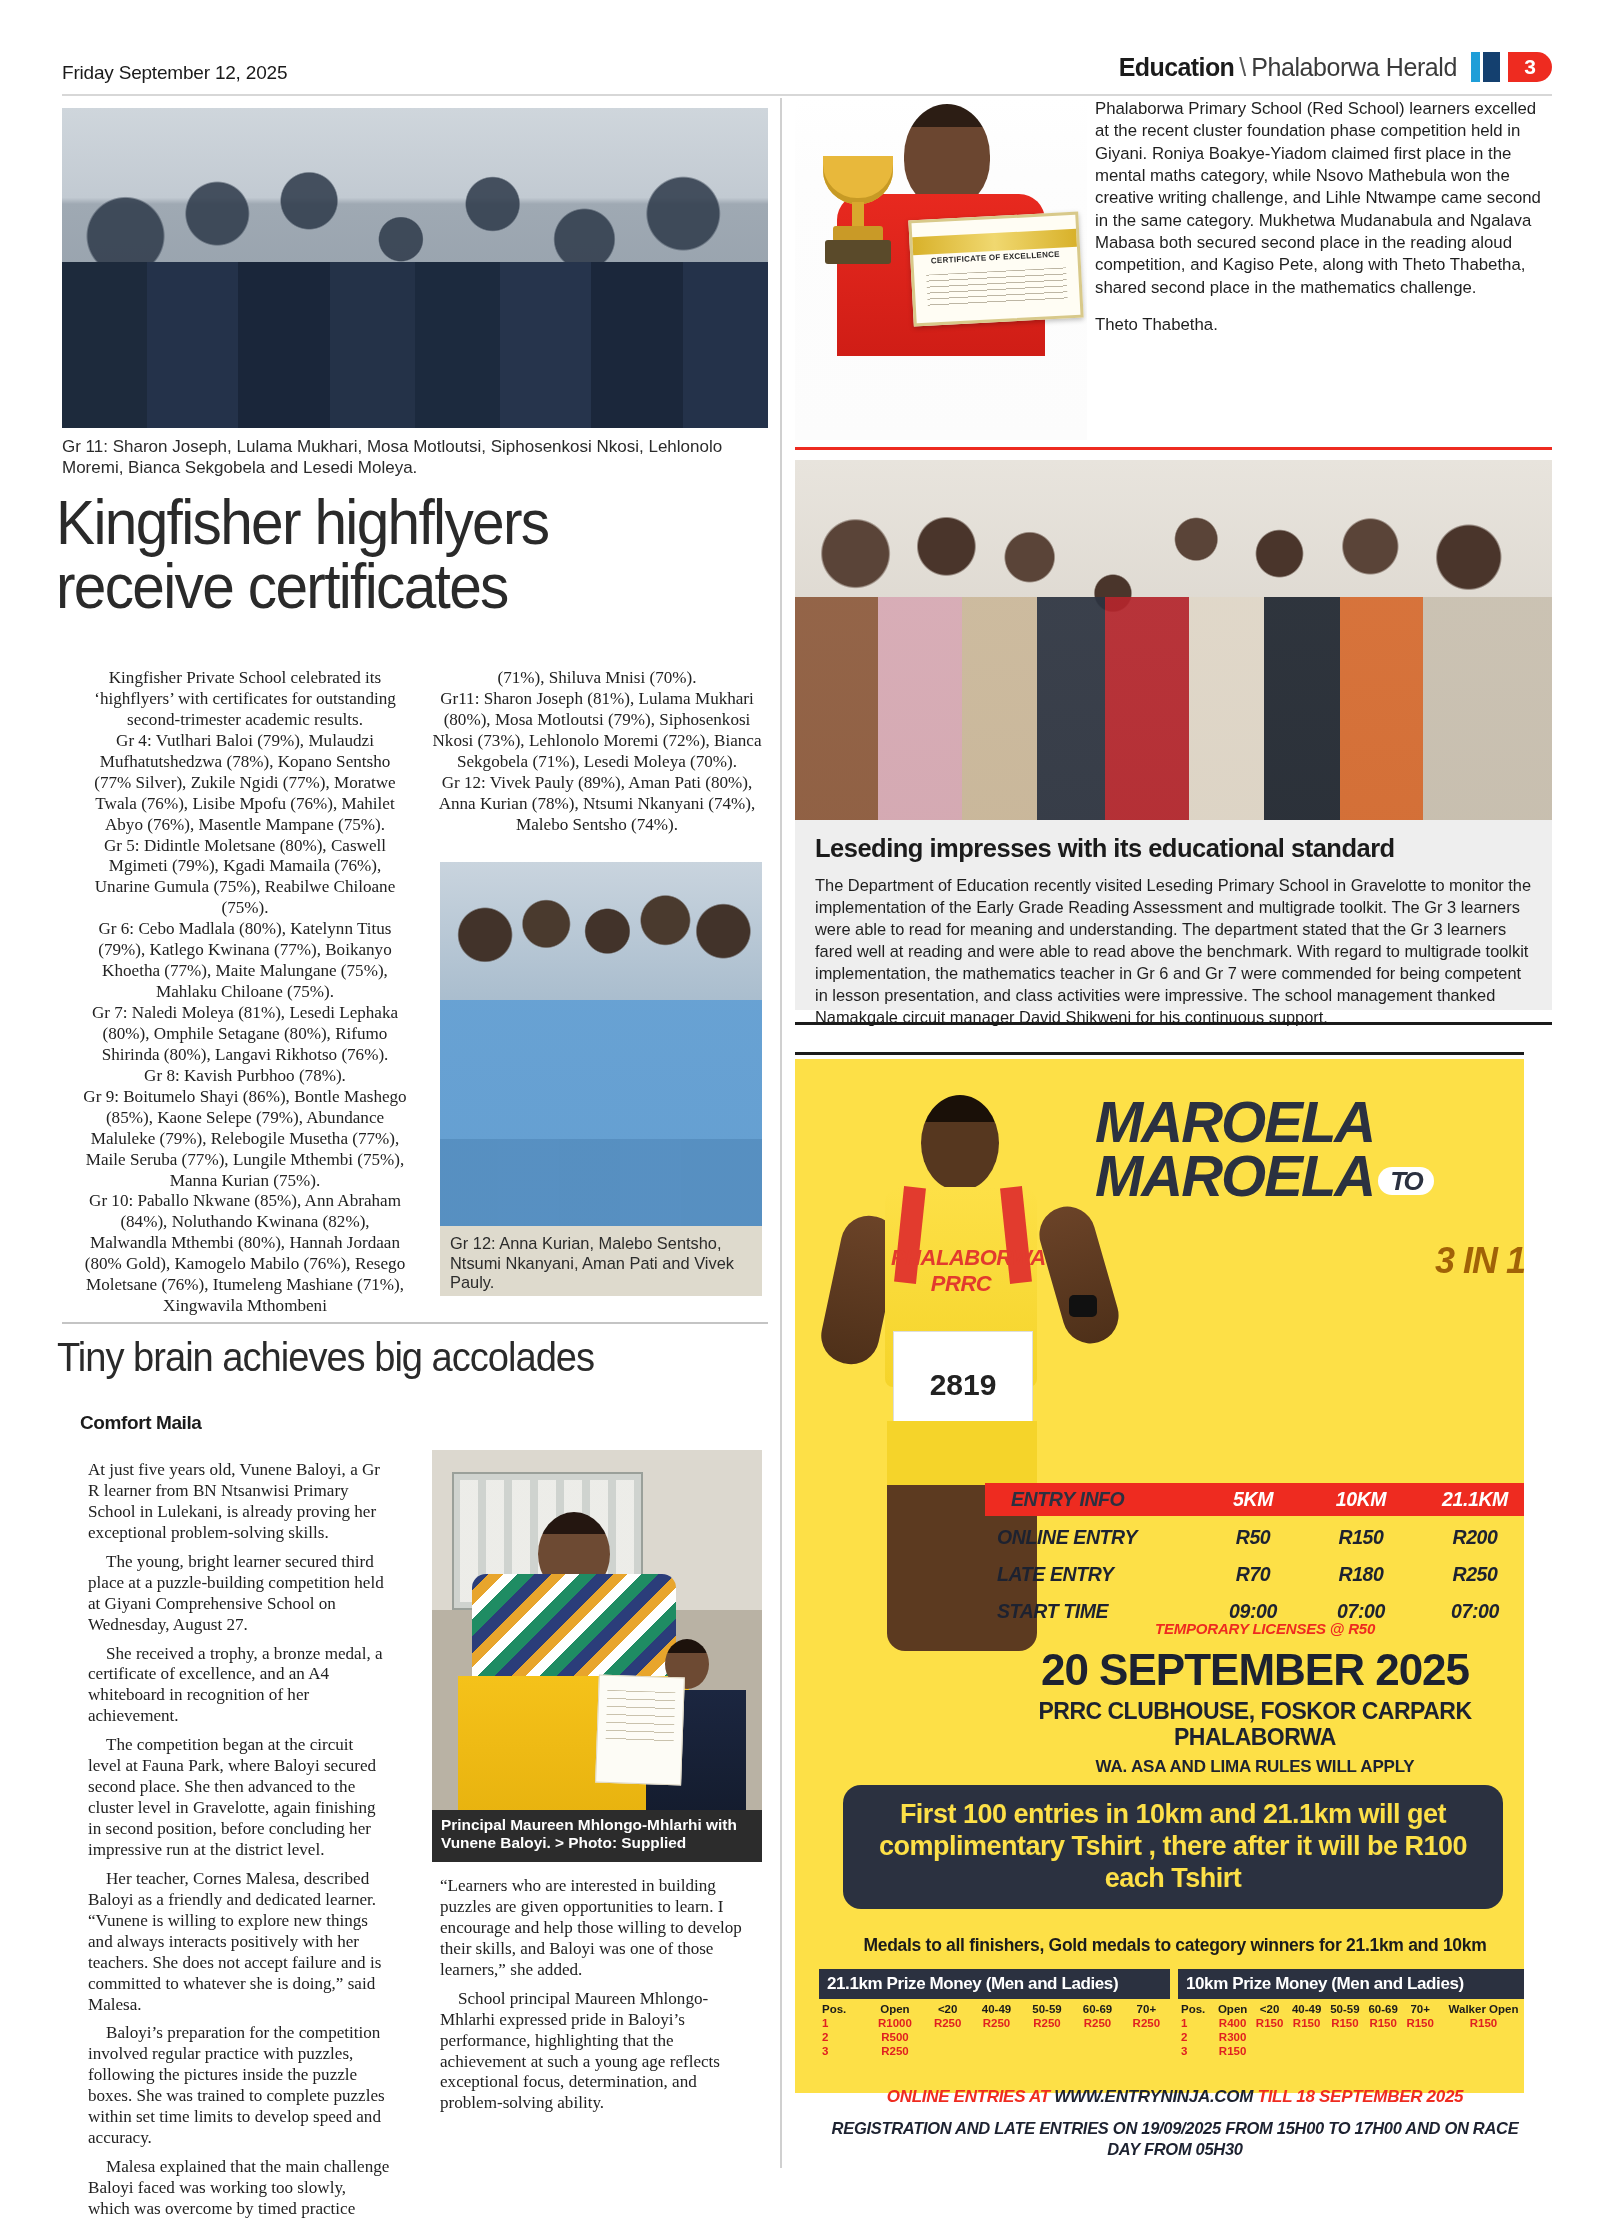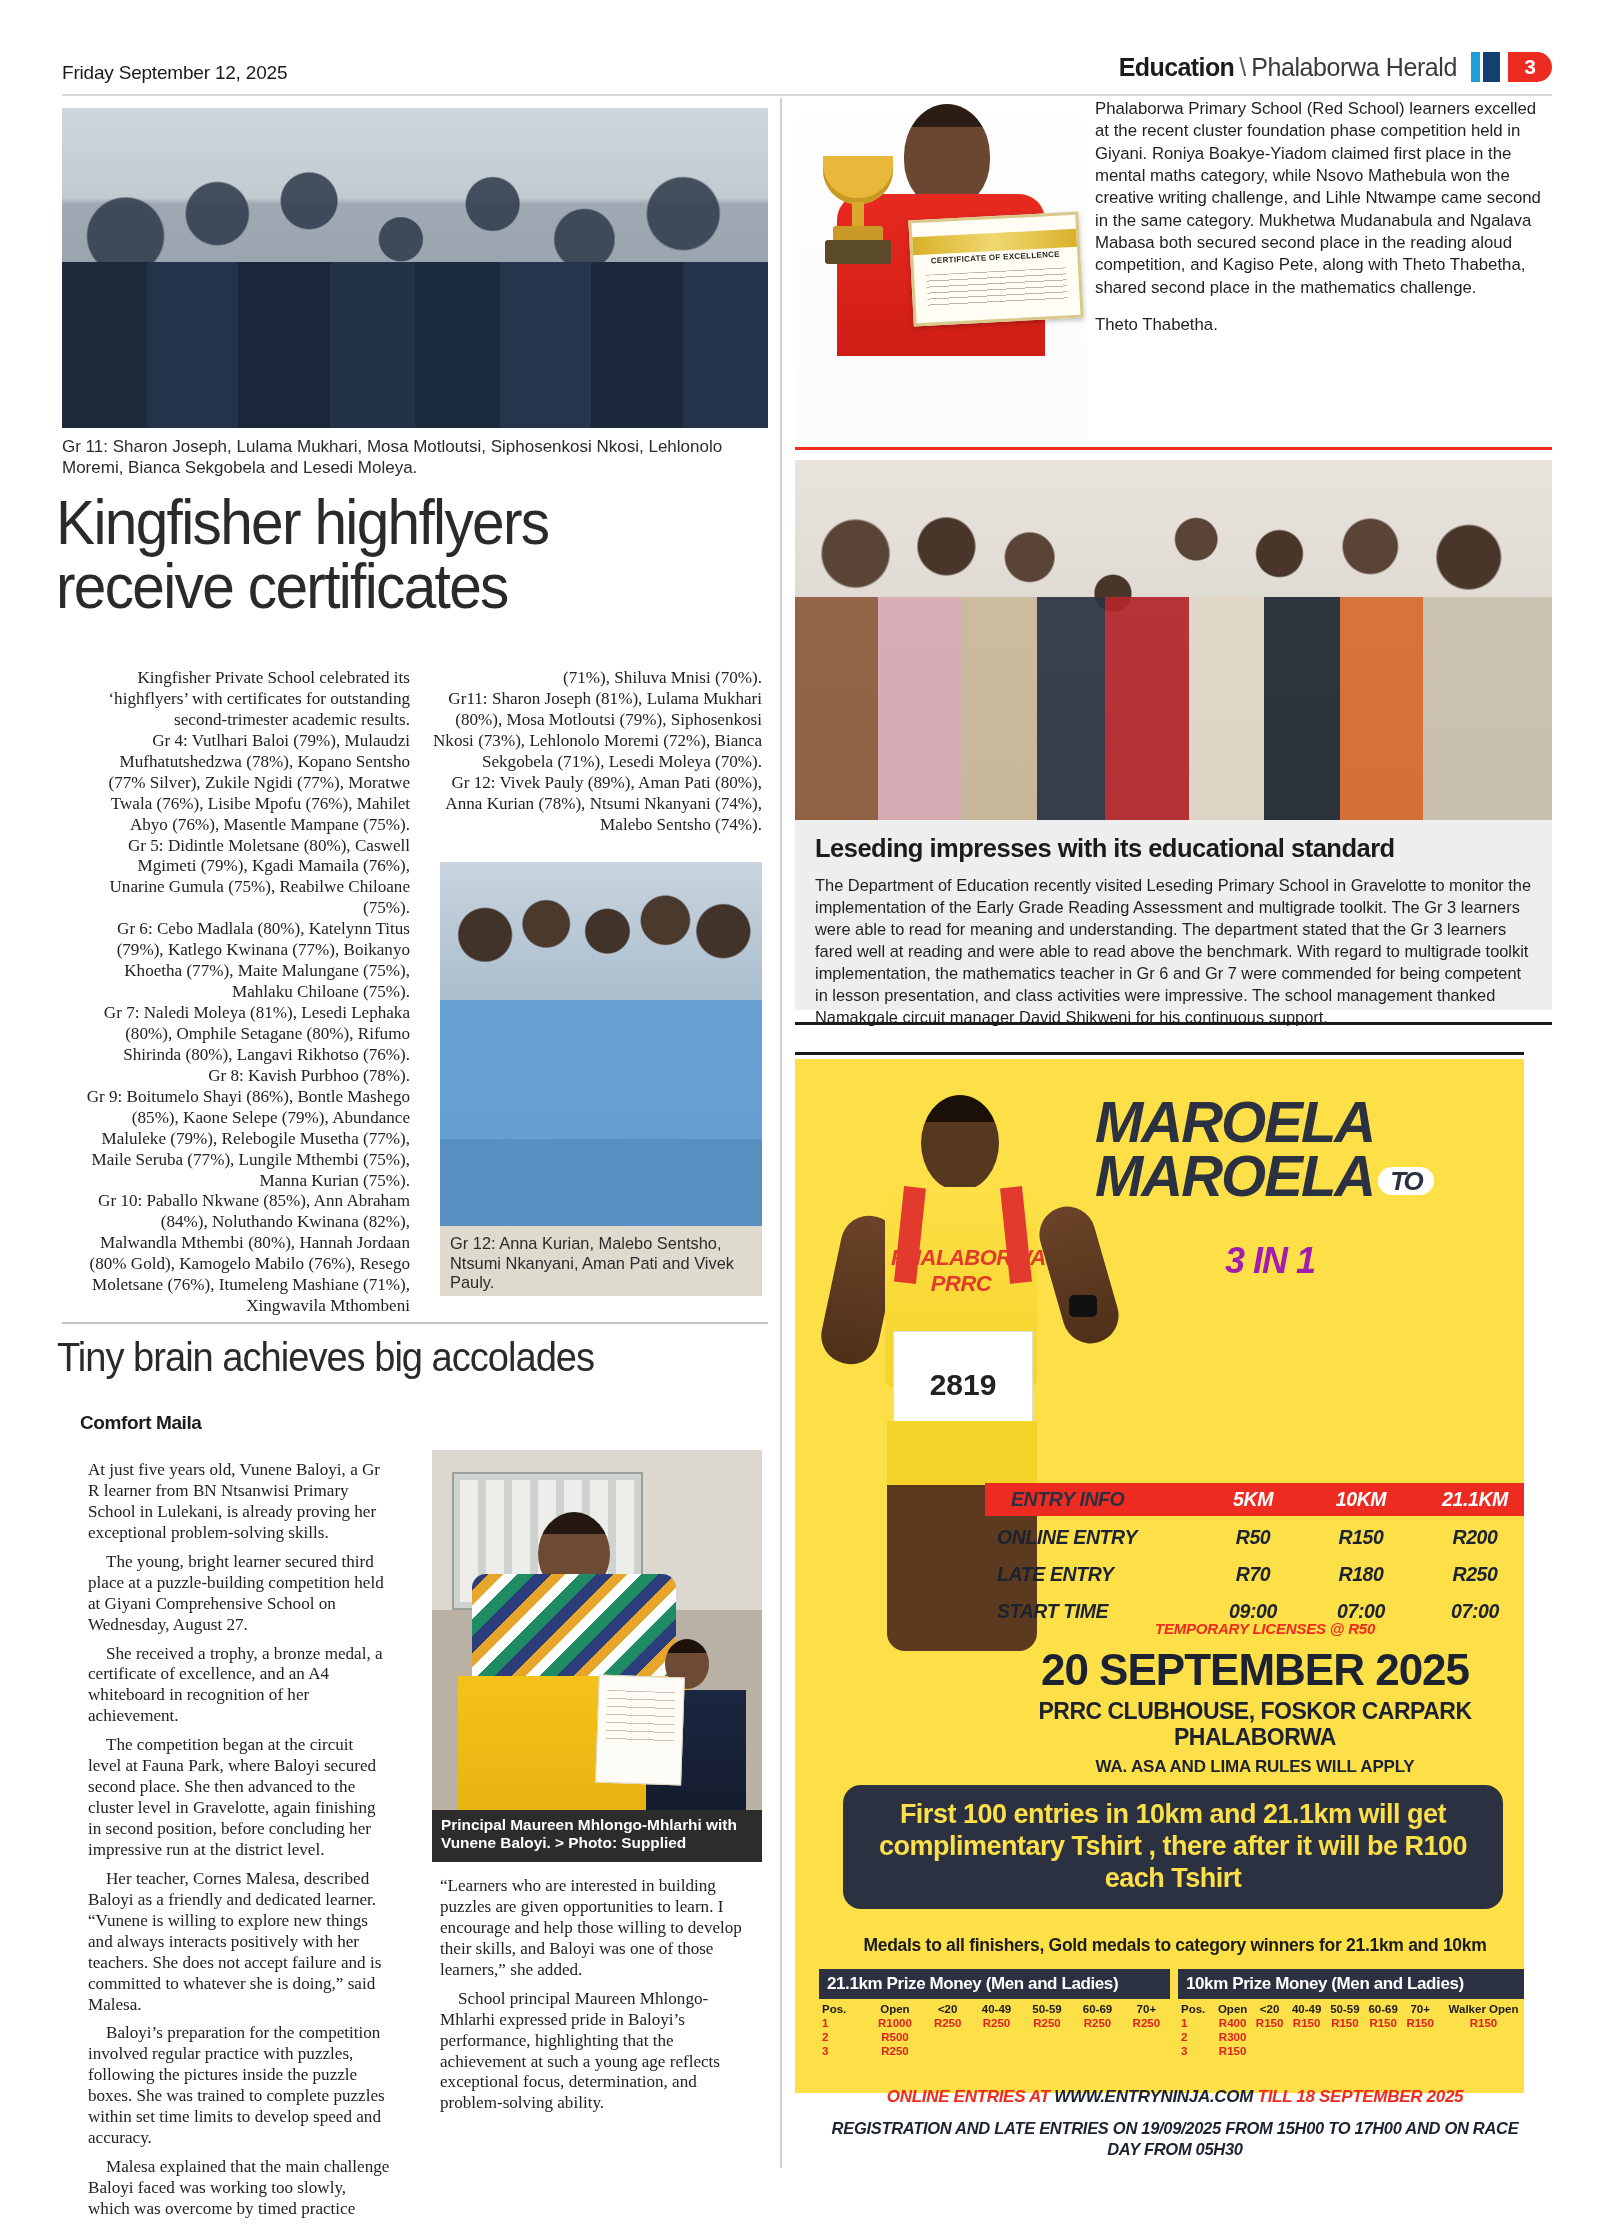--- a/index.html
+++ b/index.html
@@ -241,21 +241,21 @@
     position: absolute; left: 56px; top: 490px; width: 720px;
     font-size: 63px; line-height: 1.02; color: #2a2a2a; font-weight: 400;
     letter-spacing: -1.8px;
     font-family: "Liberation Sans Narrow", "Liberation Sans", sans-serif;
     transform: scaleX(0.93); transform-origin: left top;
   }
 
   
   .kf-col {
     position: absolute; font-family: "Liberation Serif", serif;
-    font-size: 17.1px; line-height: 1.225; color: #222; text-align: right;
+    font-size: 17.1px; line-height: 1.225; color: #222; text-align: center;
   }
   .kf-col1 { left: 80px; top: 668px; width: 330px; }
   .kf-col2 { left: 432px; top: 668px; width: 330px; }
   .kf-col p { margin: 0; }
 
   
   .gr12-photo { left: 440px; top: 862px; width: 322px; height: 364px; }
   .gr12-cap {
     position: absolute; left: 440px; top: 1226px; width: 322px; height: 70px;
     background: #dedacd; padding: 8px 10px 0 10px;
@@ -322,22 +322,22 @@
     position: absolute; left: 300px; top: 40px; width: 440px;
     font-size: 58px; font-weight: bold; font-style: italic; color: #2b3140;
     line-height: 0.93; letter-spacing: -2px;
   }
   .ad-title .ad-to {
     display: inline-block; font-size: 26px; background: #fff; color: #2b3140;
     border-radius: 22px; padding: 2px 12px; vertical-align: 6px; margin: 0 4px;
     font-style: italic;
   }
   .ad-3in1 {
-    position: absolute; left: 430px; top: 185px; width: 300px; text-align: left;
-    font-size: 36px; font-weight: bold; font-style: italic; color: #a21caf; letter-spacing: -1px;
+    position: absolute; left: 430px; top: 185px; width: 300px; text-align: right;
+    font-size: 36px; font-weight: bold; font-style: italic; color: #a16207; letter-spacing: -1px;
   }
   
   .runner {
     position: absolute; left: 18px; top: 40px; width: 300px; height: 640px;
   }
   .rn-head{ position:absolute; left:108px; top:0; width:78px; height:96px; border-radius:50%;
      background: linear-gradient(180deg,#1a1008 0 28%, #56371f 28% 100%); }
   .rn-torso{ position:absolute; left:72px; top:92px; width:152px; height:200px;
      background: linear-gradient(180deg,#fde047 0%, #f5d42a 100%); border-radius: 16px 16px 8px 8px;}
   .rn-strap-l{ position:absolute; left:86px; top:92px; width:22px; height:96px; background:#e23b2e; transform:rotate(6deg);}

